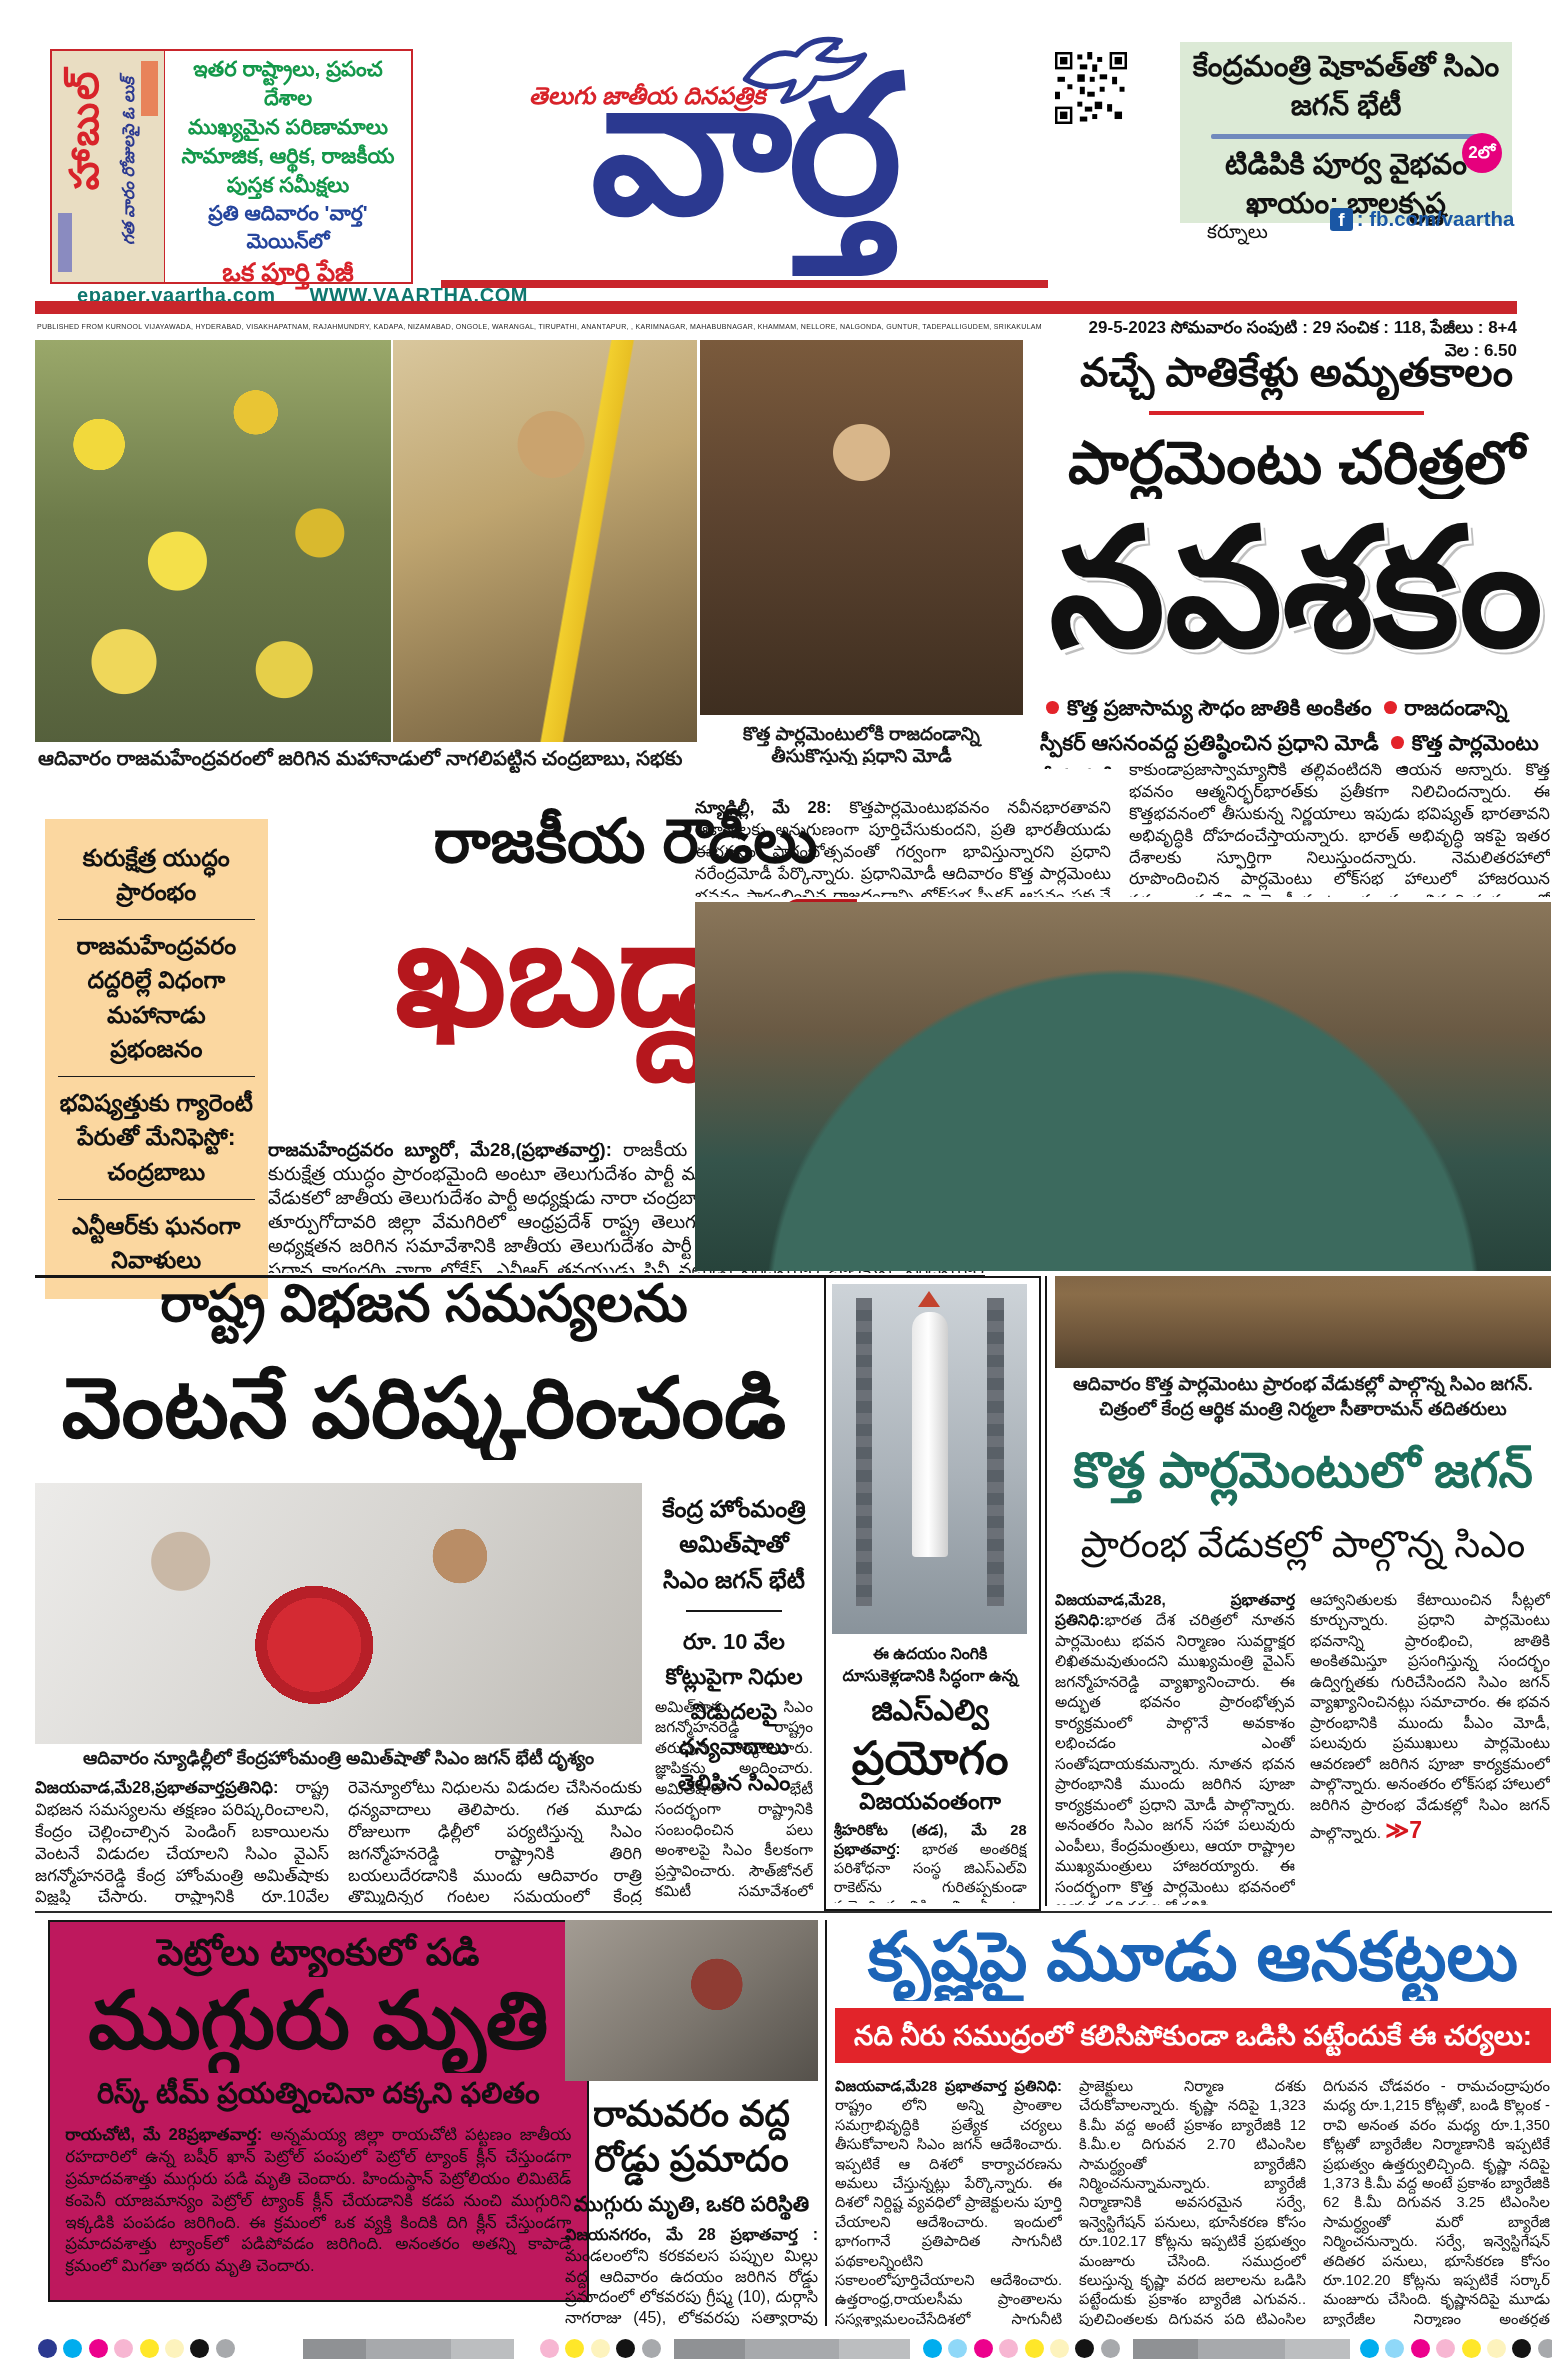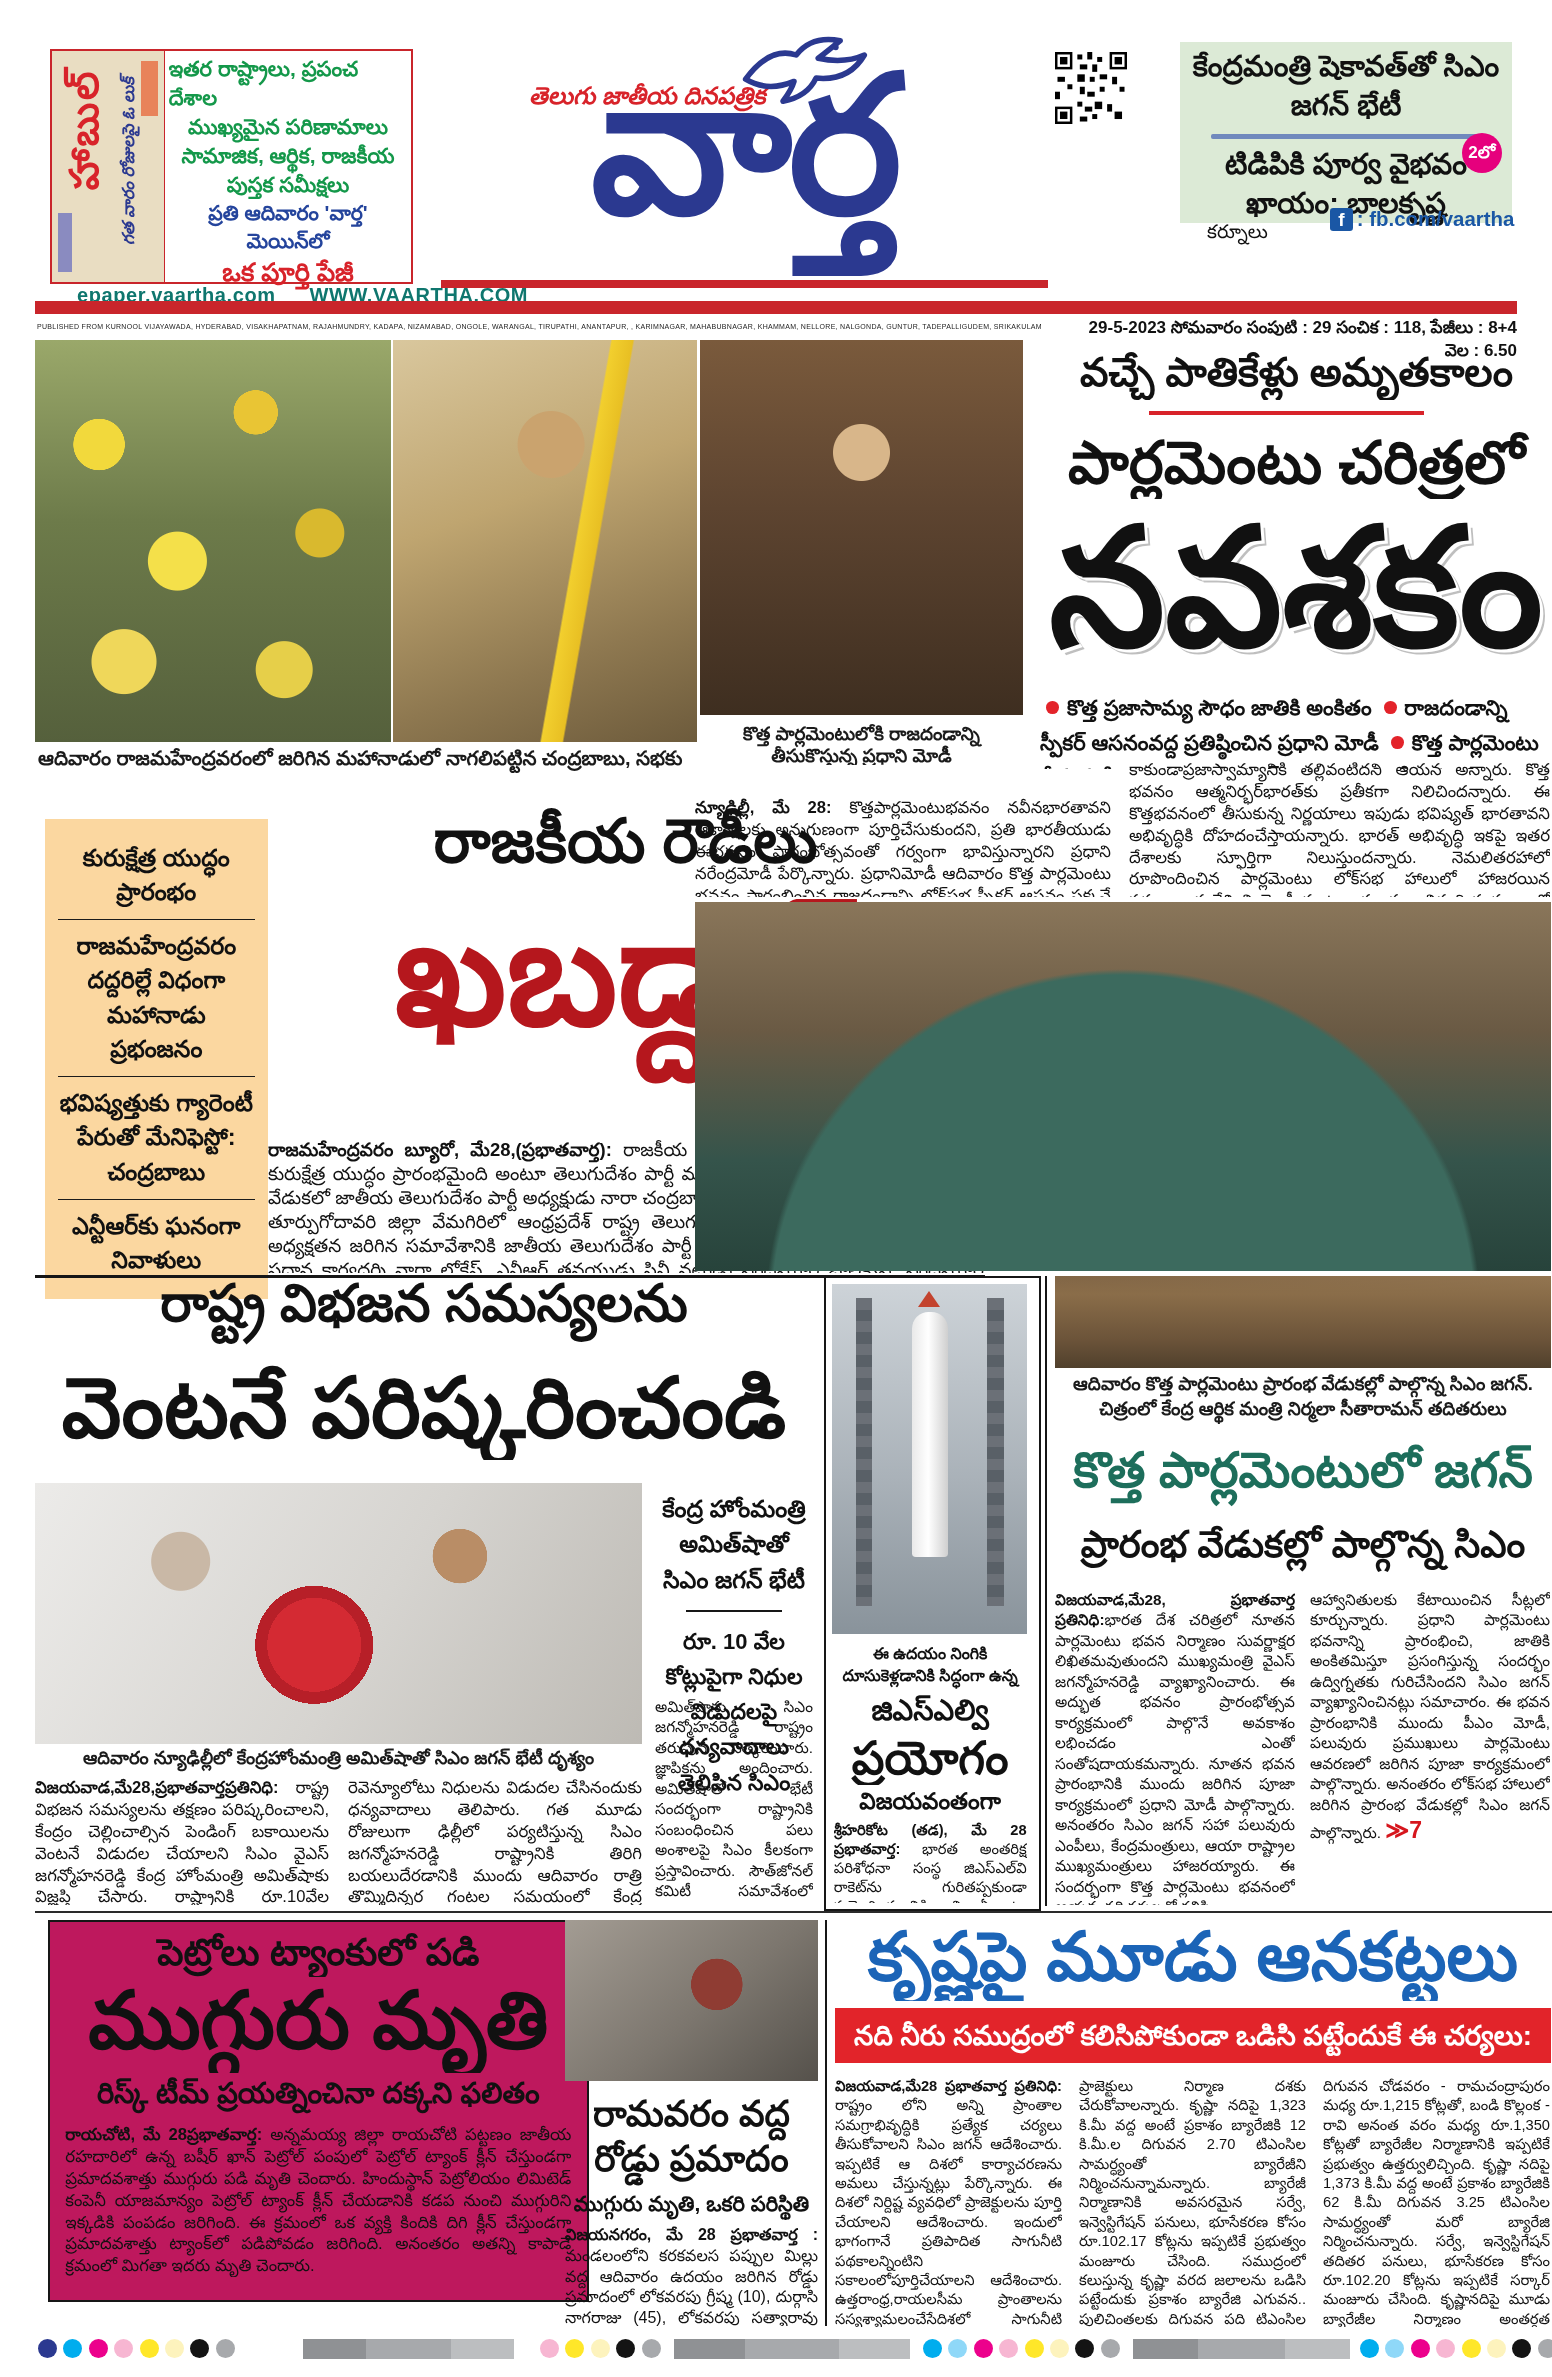--- a/index.html
+++ b/index.html
@@ -14,21 +14,21 @@
   .rule{background:#c9252b}
   .blkrule{background:#161616}
   
   .promo{border:2.6px solid #c9252b;background:#fff;display:flex}
   .promo-strip{width:112px;background:#e9ddc2;position:relative;border-right:1.9px solid #c9252b}
   .vtitle{position:absolute;left:5.1px;top:18px;writing-mode:vertical-rl;transform:rotate(180deg);color:#d8232a;font-weight:900;font-size:40px;letter-spacing:2.6px}
   .vtag{position:absolute;left:66px;top:25.5px;writing-mode:vertical-rl;transform:rotate(180deg);color:#2b3990;font-style:italic;font-weight:bold;font-size:16.6px}
   .promo-accent1{position:absolute;right:6.4px;top:10.2px;width:16.6px;height:55px;background:#e8835a}
   .promo-accent2{position:absolute;left:6.4px;bottom:10.2px;width:14px;height:59px;background:#8a8bc0}
   .promo-content{flex:1;display:flex;flex-direction:column;justify-content:space-evenly;align-items:center;padding:6.4px 3.8px}
-  .pl-green{color:#14984a;font-weight:bold;font-size:21px;}
+  .pl-green{color:#14984a;font-weight:bold;font-size:21px;text-align:center}
   .pl-blue{color:#24449c;font-weight:bold;font-size:20.4px;text-align:center}
   .pl-red{color:#d8232a;font-weight:900;font-size:25.5px;text-align:center}
   .pdiv{width:64%;height:1.9px;background:#b9a6c9}
   .weblink{color:#0f766e;font-weight:900;font-size:20px;letter-spacing:0.6px}
   .tagline{color:#d8232a;font-weight:bold;font-style:italic;font-size:24px}
   .logo{color:#2b3990;font-weight:900;font-size:192px;line-height:1;letter-spacing:-3.8px}
   
   .greenbox{background:#dcead6;padding:5px 9px;text-align:center}
   .gb-h{font-size:29px;font-weight:900;line-height:1.35}
   .gb-div{height:4.5px;background:#7089bd;width:86%;margin:9px auto 6.4px auto;border-radius:1.9px}
@@ -86,21 +86,21 @@
   .kh-kicker{font-size:61px;font-weight:900}
   .kh-head{font-size:148px;font-weight:900;color:#b5171d;line-height:1}
   .body29{font-size:18.5px;line-height:1.30}
   .body26{font-size:16.6px;line-height:1.32}
   .body24{font-size:15.3px;line-height:1.34}
   .vib-h{font-size:52px;font-weight:900;line-height:1.06}
   .subcol1{font-size:23.6px;font-weight:900;line-height:1.5;text-align:center}
   .subcol2{font-size:22px;font-weight:bold;line-height:1.6;text-align:center}
   .subdiv{width:96px;height:2.6px;background:#161616;margin:11.5px auto}
   .greenhead{font-size:49px;font-weight:900;color:#1d6e5b}
-  .blackdeck{font-size:37px;font-weight:700}
+  .blackdeck{font-size:37px;font-weight:400}
   .rocketbox{border:2.6px solid #161616;background:#fff}
   .rk-cap{font-size:16px;font-weight:bold;text-align:center;line-height:1.4}
   .rk-h1{font-size:29px;font-weight:900;text-align:center}
   .rk-h2{font-size:46px;font-weight:900;text-align:center}
   .rk-h3{font-size:23px;font-weight:900;text-align:center}
   .petrolbox{border:2.6px solid #161616;background:#be185d;padding:10.2px 15.3px}
   .pt-kick{font-size:37px;font-weight:900;text-align:center}
   .pt-head{font-size:80px;font-weight:900;text-align:center;line-height:1.1}
   .pt-sub{font-size:29px;font-weight:900;text-align:center}
   .rm-head{font-size:36px;font-weight:900;text-align:center;line-height:1.25}

